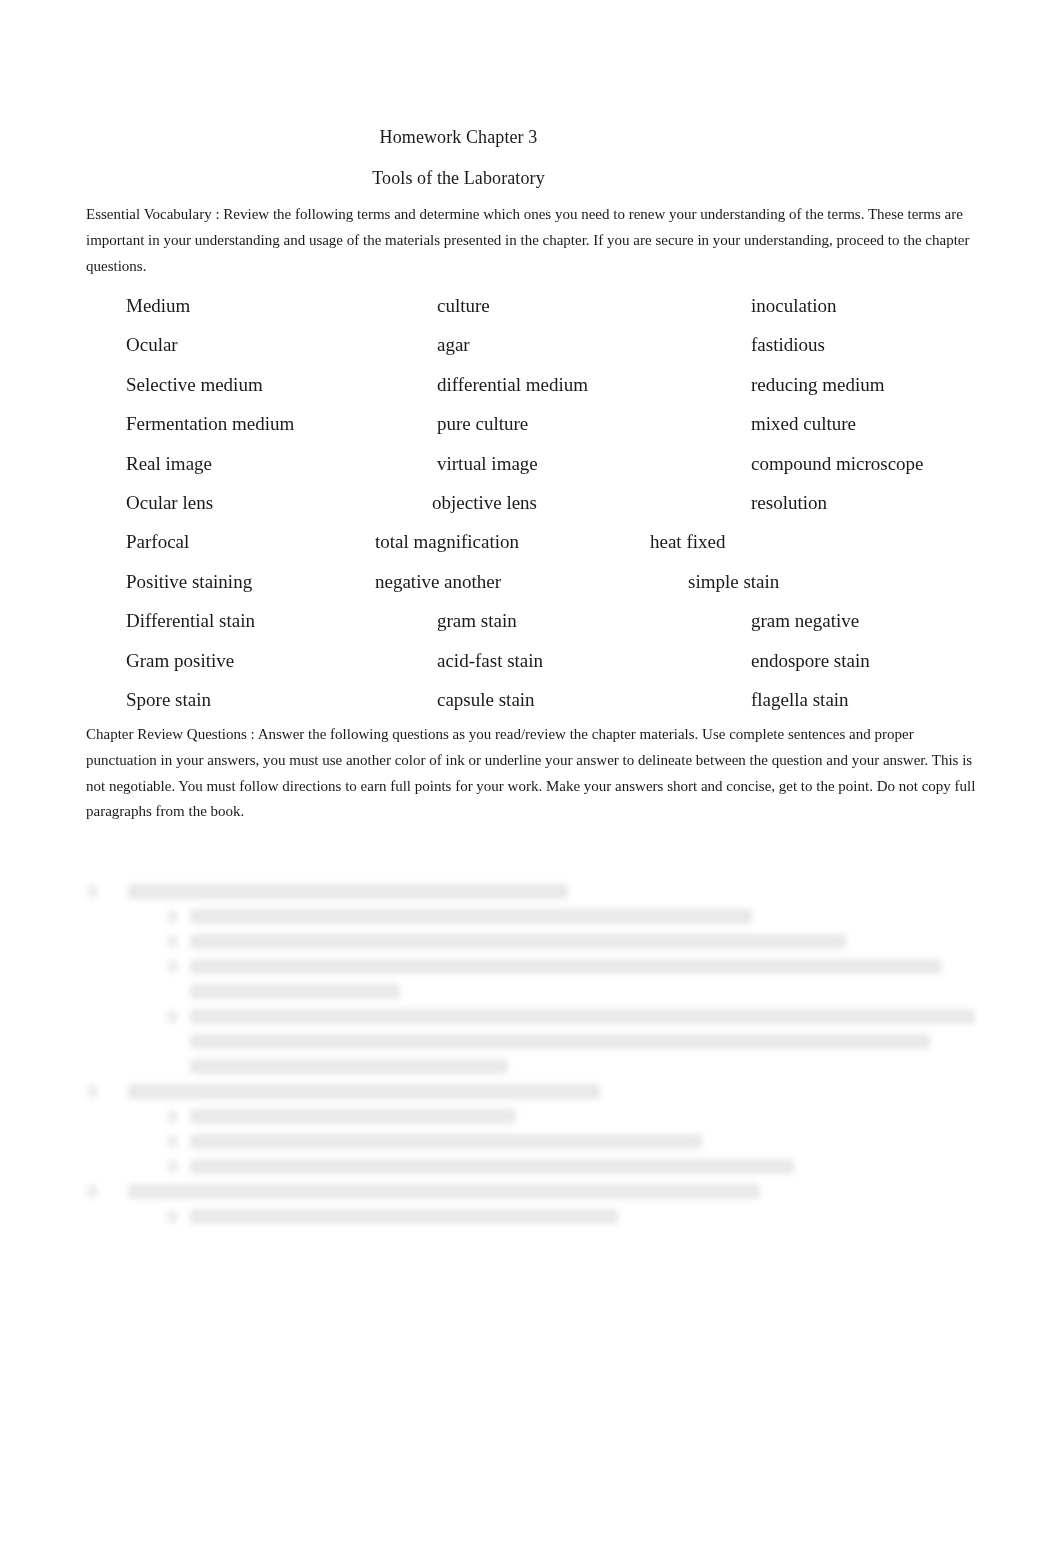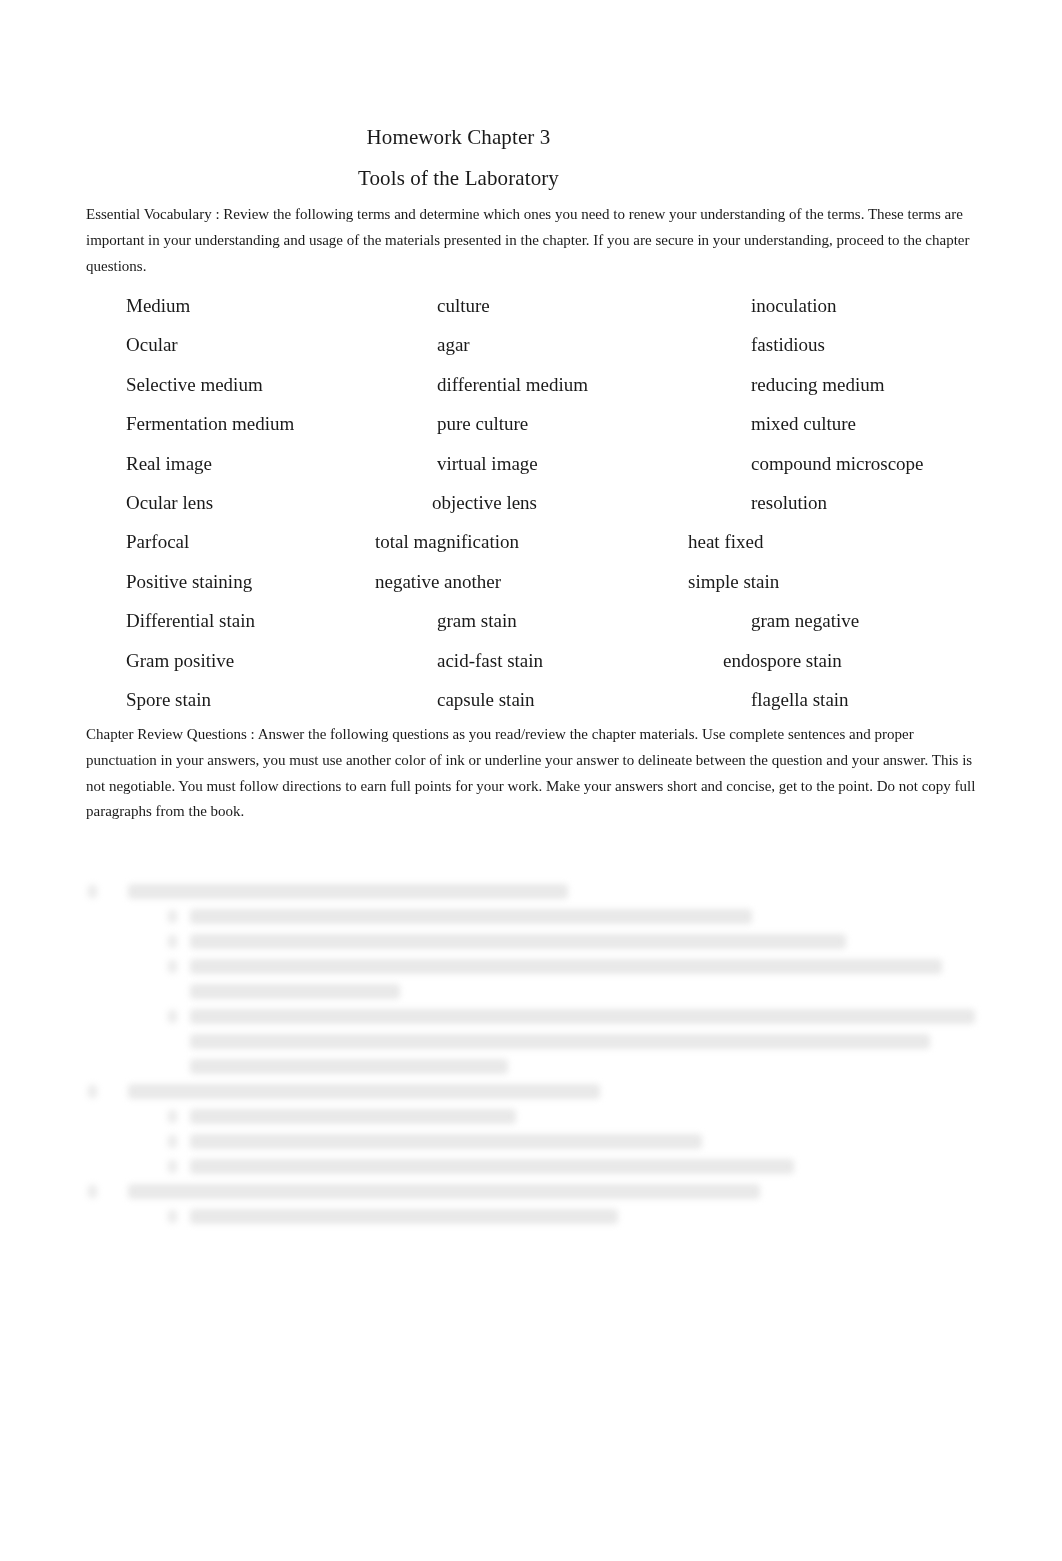--- a/index.html
+++ b/index.html
@@ -24,21 +24,21 @@
     height: 1561px;
     background: #ffffff;
   }
 
   
   .doc-title {
     position: absolute;
     left: 0;
     width: 917px;
     text-align: center;
-    font-size: 21px;
+    font-size: 18px;
     line-height: 26px;
     letter-spacing: 0.1px;
   }
   .title-1 { top: 124px; }
   .title-2 { top: 165px; }
 
   
   .para {
     position: absolute;
     left: 86px;
@@ -134,36 +134,36 @@
         <span class="vocab-cell" style="left: 751px;">compound microscope</span>
       </div>
       <div class="vocab-row" style="top: 491px;">
         <span class="vocab-cell" style="left: 126px;">Ocular lens</span>
         <span class="vocab-cell" style="left: 432px;">objective lens</span>
         <span class="vocab-cell" style="left: 751px;">resolution</span>
       </div>
       <div class="vocab-row" style="top: 530.4px;">
         <span class="vocab-cell" style="left: 126px;">Parfocal</span>
         <span class="vocab-cell" style="left: 375px;">total magnification</span>
-        <span class="vocab-cell" style="left: 688px; text-align: center;">heat fixed</span>
+        <span class="vocab-cell" style="left: 650px; text-align: center;">heat fixed</span>
       </div>
       <div class="vocab-row" style="top: 569.8px;">
         <span class="vocab-cell" style="left: 126px;">Positive staining</span>
         <span class="vocab-cell" style="left: 375px;">negative another</span>
         <span class="vocab-cell" style="left: 688px;">simple stain</span>
       </div>
       <div class="vocab-row" style="top: 609.2px;">
         <span class="vocab-cell" style="left: 126px;">Differential stain</span>
         <span class="vocab-cell" style="left: 437px;">gram stain</span>
         <span class="vocab-cell" style="left: 751px;">gram negative</span>
       </div>
       <div class="vocab-row" style="top: 648.6px;">
         <span class="vocab-cell" style="left: 126px;">Gram positive</span>
         <span class="vocab-cell" style="left: 437px;">acid-fast stain</span>
-        <span class="vocab-cell" style="left: 723px;">endospore stain</span>
+        <span class="vocab-cell" style="left: 751px;">endospore stain</span>
       </div>
       <div class="vocab-row" style="top: 688px;">
         <span class="vocab-cell" style="left: 126px;">Spore stain</span>
         <span class="vocab-cell" style="left: 437px;">capsule stain</span>
         <span class="vocab-cell" style="left: 751px;">flagella stain</span>
       </div>
     </div>
 
   <div class="para para-review">Chapter Review Questions : Answer the following questions as you read/review the chapter materials. Use complete sentences and proper punctuation in your answers, you must use another color of ink or underline your answer to delineate between the question and your answer. This is not negotiable. You must follow directions to earn full points for your work. Make your answers short and concise, get to the point. Do not copy full paragraphs from the book.</div>
 

